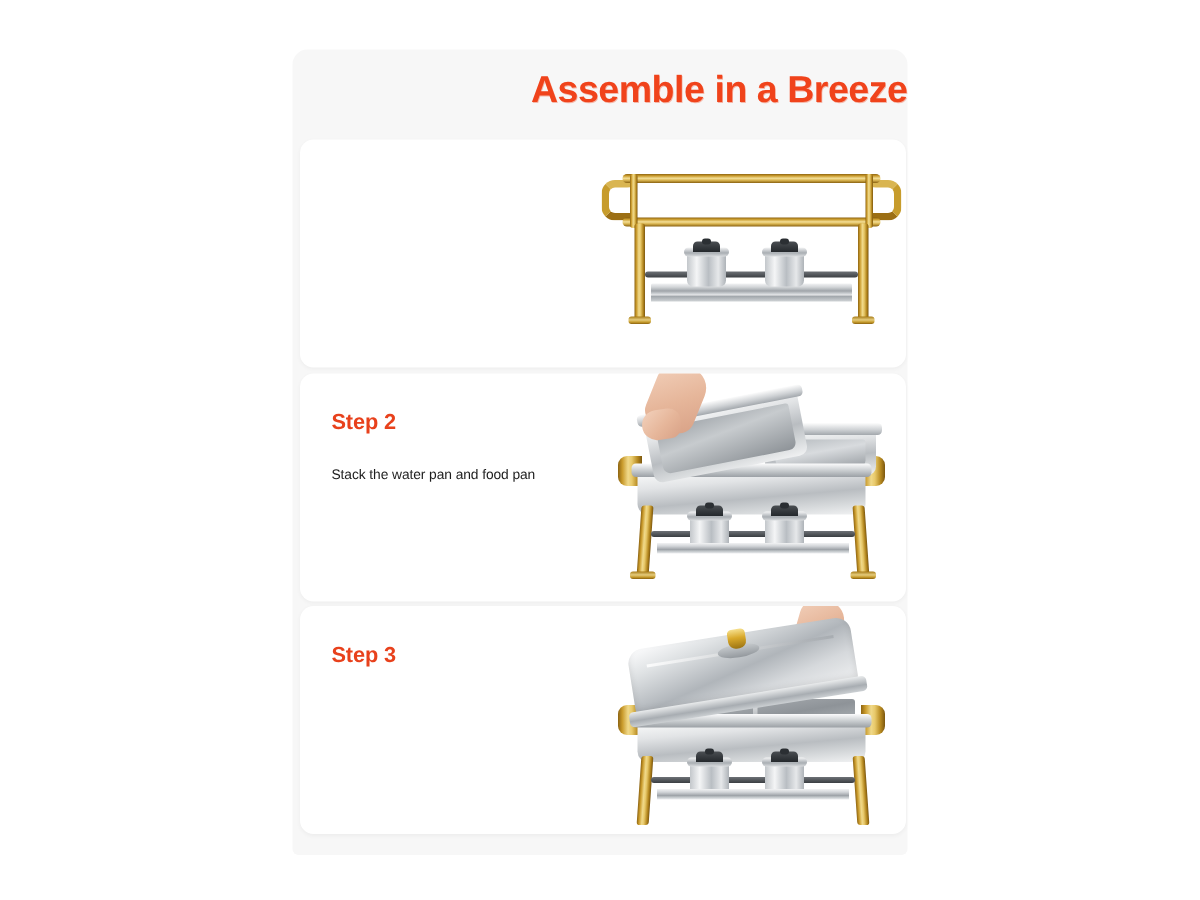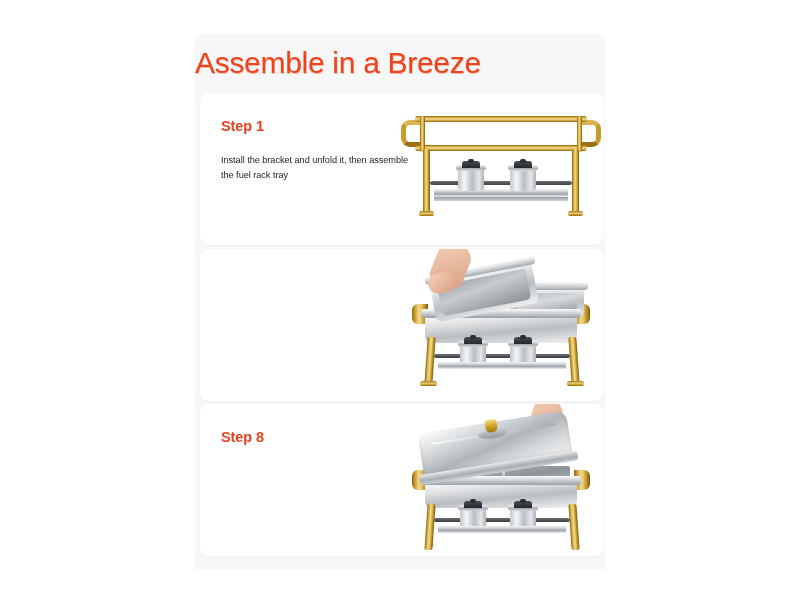--- a/index.html
+++ b/index.html
@@ -28,23 +28,23 @@
     height: 537px;
     background: #f7f7f7;
     border-radius: 10px 10px 4px 4px;
   }
 
   .panel-title {
     position: absolute;
     left: 0;
     top: 13px;
     width: 410px;
-    text-align: left;
-    font-size: 30px;
-    font-weight: normal;
+    text-align: right;
+    font-size: 25px;
+    font-weight: bold;
     letter-spacing: -0.3px;
     color: #f0431b;
     text-shadow: 0.5px 0.5px 0 rgba(240,67,27,0.35);
   }
 
   
   .card {
     position: absolute;
     left: 200px;
     width: 404px;
@@ -478,24 +478,20 @@
 </head>
 <body>
 
 <div id="page">
 
   <div class="panel">
     <div class="panel-title">Assemble in a Breeze</div>
   </div>
 
   <div class="card card-1">
-    <div class="card-text">
-      <p class="step-title">Step 1</p>
-      <p class="step-desc">Install the bracket and unfold it, then assemble the fuel rack tray</p>
-    </div>
 
     <div class="product">
       <div class="stage">
         <div class="s1-handle-l"></div>
         <div class="s1-handle-r"></div>
         <div class="s1-rail-top gold-h"></div>
         <div class="s1-rail-mid gold-h"></div>
         <div class="s1-post-l gold-v"></div>
         <div class="s1-post-r gold-v"></div>
         <div class="s1-leg-l gold-v"></div>
@@ -517,20 +513,24 @@
           <div class="can-knob"></div>
         </div>
 
         <div class="s1-foot-l gold-h-soft"></div>
         <div class="s1-foot-r gold-h-soft"></div>
       </div>
     </div>
   </div>
 
   <div class="card card-2">
+    <div class="card-text">
+      <p class="step-title">Step 2</p>
+      <p class="step-desc">Stack the water pan and food pan</p>
+    </div>
 
     <div class="product">
       <div class="stage">
         <div class="s2-frame-top-l gold-v"></div>
         <div class="s2-frame-top-r gold-v"></div>
 
         <div class="s2-pan-flat">
           <div class="pan-outer steel-pan"></div>
           <div class="pan-inner"></div>
           <div class="pan-lip"></div>
@@ -567,21 +567,21 @@
 
         <div class="s2-tray steel-h"></div>
         <div class="s2-foot-l gold-h-soft"></div>
         <div class="s2-foot-r gold-h-soft"></div>
       </div>
     </div>
   </div>
 
   <div class="card card-3">
     <div class="card-text">
-      <p class="step-title">Step 8</p>
+      <p class="step-title">Step 3</p>
     </div>
 
     <div class="product">
       <div class="stage">
         <div class="s3-frame-l gold-v"></div>
         <div class="s3-frame-r gold-v"></div>
 
         <div class="s3-inner-pan"></div>
         <div class="s3-divider"></div>
         <div class="s3-basin steel-pan"></div>

